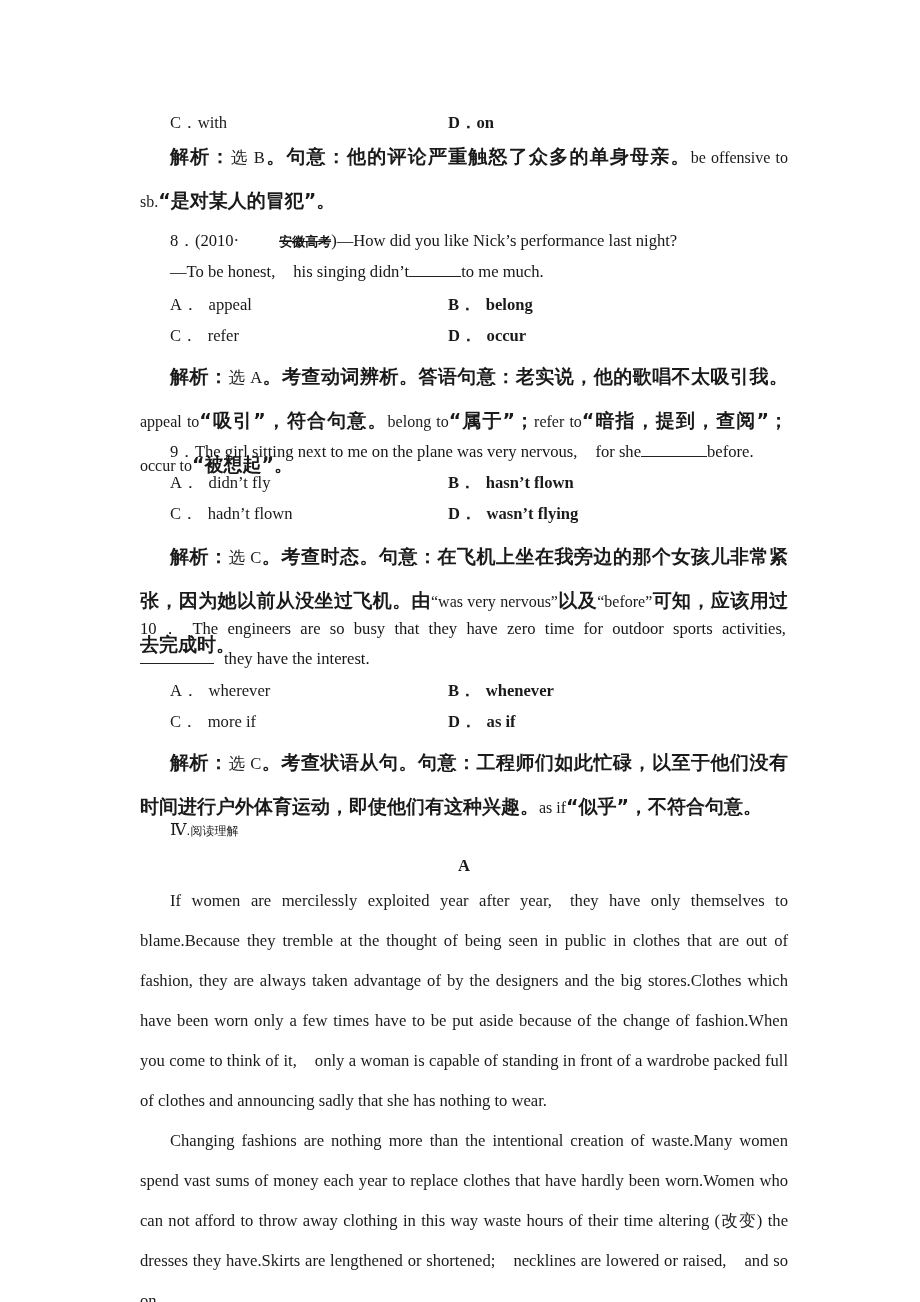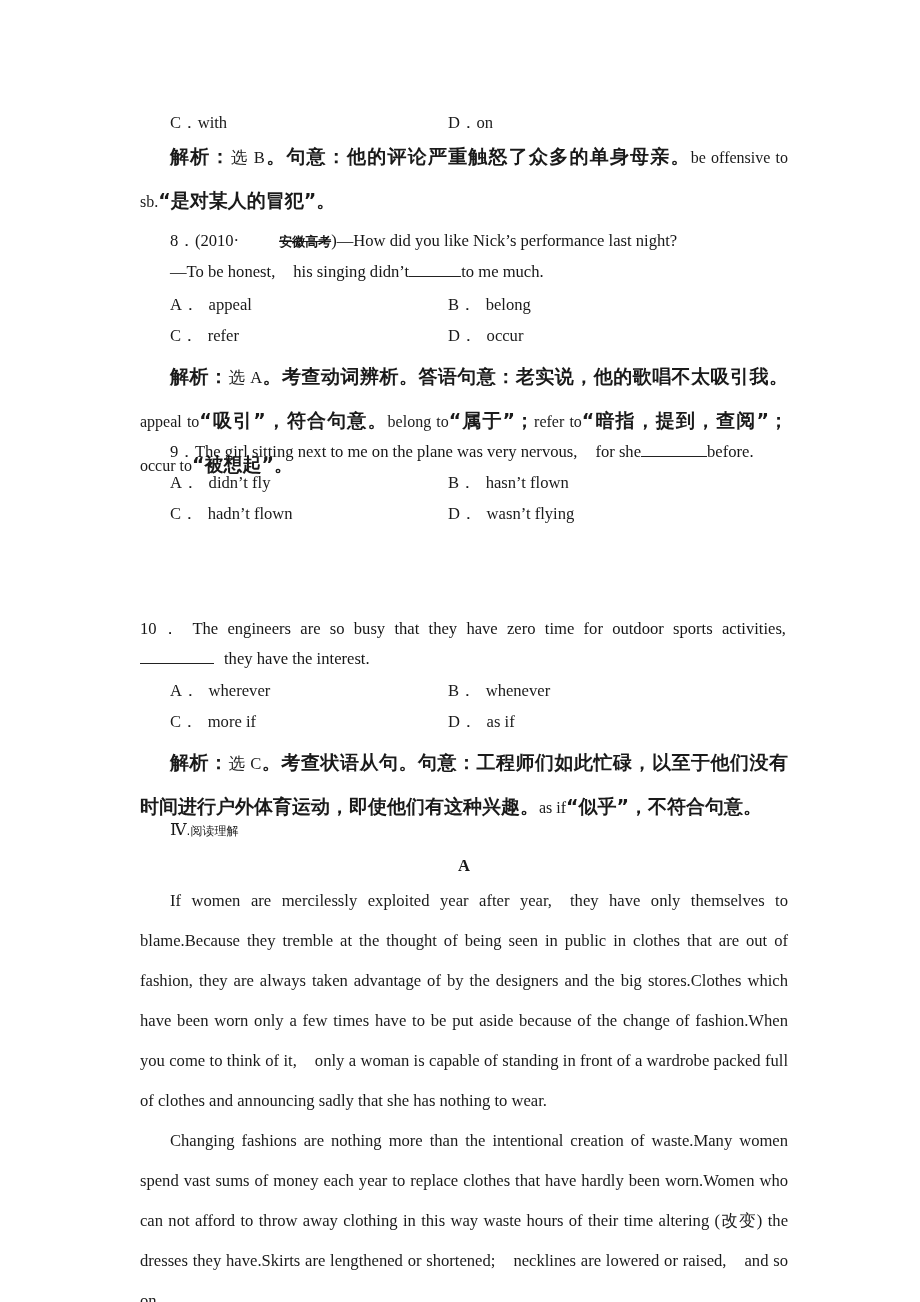--- a/index.html
+++ b/index.html
@@ -48,20 +48,21 @@
     position: absolute;
     left: 0px;
     top: 0;
     white-space: nowrap;
   }
   .opt-b {
     position: absolute;
     left: 278px;
     top: 0;
     white-space: nowrap;
+    font-weight: bold;
   }
 
   
   .exp {
     position: absolute;
     left: 140px;
     width: 648px;
     font-size: 16.6px;
     line-height: 42px;
     text-align: justify;
@@ -194,20 +195,23 @@
 
   <div class="opt-row" style="top:472px;">
     <span class="opt-a"><span>A．</span><span class="sp"></span><span>didn’t fly</span></span>
     <span class="opt-b"><span>B．</span><span class="sp"></span><span>hasn’t flown</span></span>
   </div>
   <div class="opt-row" style="top:503px;">
     <span class="opt-a"><span>C．</span><span class="sp"></span><span>hadn’t flown</span></span>
     <span class="opt-b"><span>D．</span><span class="sp"></span><span>wasn’t flying</span></span>
   </div>
 
+  <div class="exp exp-ind" style="top:535px;">
+    <span class="cn">解析：</span><span class="pick">选 C</span><span class="cn">。考查时态。句意：在飞机上坐在我旁边的那个女孩儿非常紧张，因为她以前从没坐过飞机。由</span><span class="latin">“was very nervous”</span><span class="cn">以及</span><span class="latin">“before”</span><span class="cn">可知，应该用过去完成时。</span>
+  </div>
 
   <div class="q-line" style="top:618px;">
     <span class="jfull">
       <span>10．</span>
       <span>The engineers are so busy that they have zero time for outdoor sports activities,</span>
     </span>
   </div>
   <div class="q-line" style="top:649px;">
     <span class="blank blank-8"></span><span class="sp"></span><span>they have the interest.</span>
   </div>

